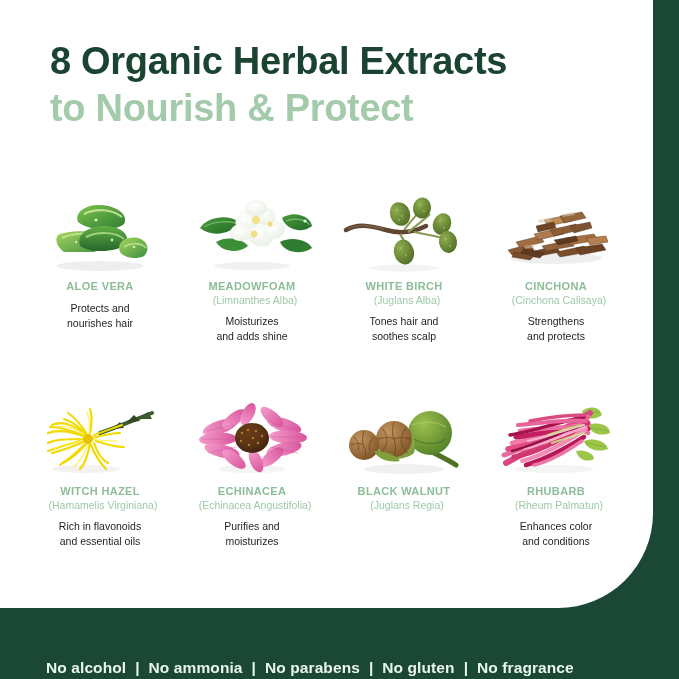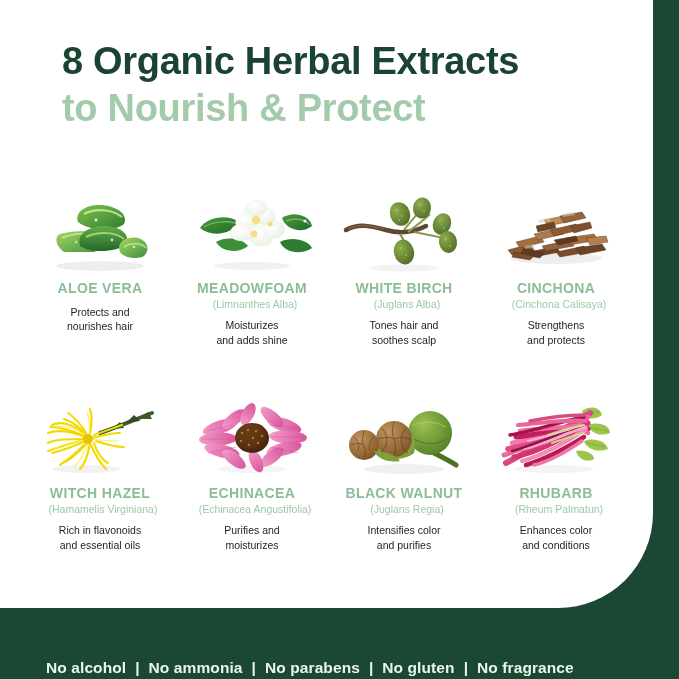--- a/index.html
+++ b/index.html
@@ -31,21 +31,21 @@
     height: 608px;
     background: #ffffff;
     border-bottom-right-radius: 95px;
     z-index: 1;
   }
   
 
   
   #header {
     position: absolute;
-    left: 62px;
+    left: 50px;
     top: 40px;
     width: 580px;
     z-index: 3;
   }
   .title-line1 {
     font-size: 38px;
     font-weight: 700;
     color: #1B4332;
     letter-spacing: -0.3px;
     line-height: 1.14;
@@ -82,21 +82,21 @@
   }
   .herb-art {
     width: 132px;
     height: 86px;
     position: relative;
     margin-bottom: 4px;
   }
   .herb-art svg { display: block; width: 100%; height: 100%; }
 
   .herb-name {
-    font-size: 14px;
+    font-size: 11px;
     font-weight: 700;
     color: #8CBD98;
     letter-spacing: 0.35px;
     line-height: 1.18;
     text-transform: uppercase;
   }
   .herb-latin {
     font-size: 10.5px;
     font-weight: 400;
     color: #9DC9A7;
@@ -451,22 +451,20 @@
             <path d="M26 36 C24 42 24 48 26 52 C28 56 28 60 26 64"></path>
             <path d="M16 42 C20 46 22 51 20 56"></path>
             <path d="M36 42 C32 46 30 51 32 56"></path>
             <path d="M13 50 C18 48 23 48 26 50"></path>
           </g>
           <path d="M36 56 C40 64 50 68 62 66 C58 60 48 56 36 56 Z" fill="#7F9F3A"></path>
         </svg>
       </div>
       <div class="herb-name">BLACK WALNUT</div>
       <div class="herb-latin">(Juglans Regia)</div>
-      <div class="herb-desc">Intensifies color
-and purifies</div>
     </div>
 
     <div class="herb">
       <div class="herb-art">
         <svg viewBox="0 0 132 86" xmlns="http://www.w3.org/2000/svg">
           <defs>
             <linearGradient id="rb1" x1="0" y1="0" x2="1" y2="1">
               <stop offset="0" stop-color="#F276A6"></stop>
                 <stop offset="1" stop-color="#C0195C"></stop>
             </linearGradient>

